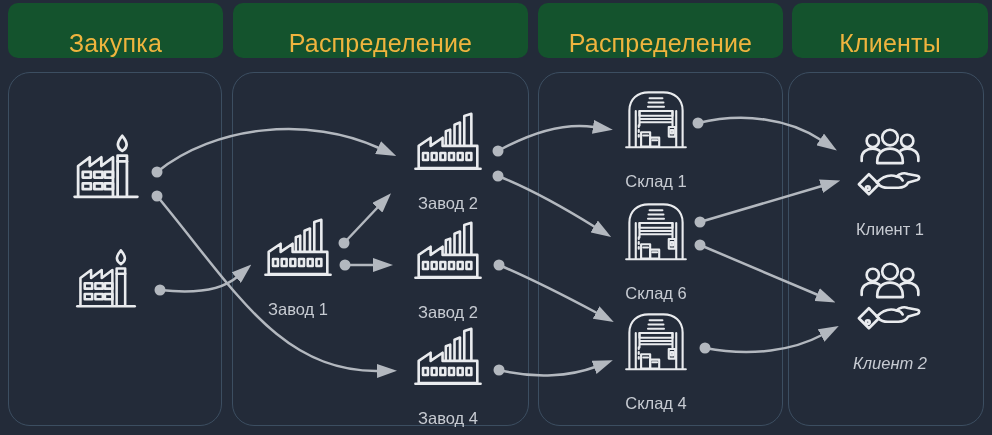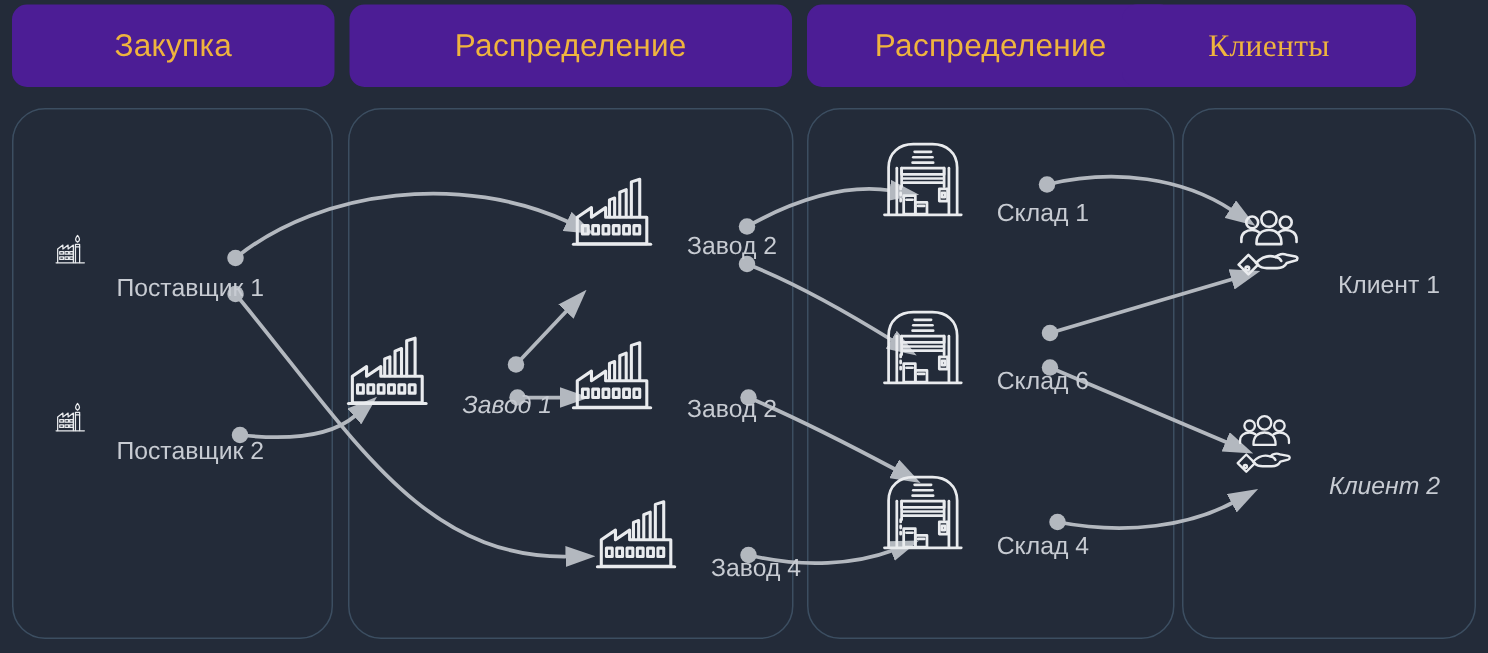--- a/index.html
+++ b/index.html
@@ -4,32 +4,32 @@
 <style>
   html,body{margin:0;padding:0;}
   body{
     width:992px;height:435px;
     background:#232B39;
     font-family:"Liberation Sans", sans-serif;
     position:relative;overflow:hidden;
   }
   .stage-header{
     position:absolute;top:3px;height:55px;
-    background:#4c1d95;border-radius:10px;
-    display:flex;align-items:center;justify-content:center;
-    color:#EFB43E;font-size:21px;letter-spacing:.2px;
+    background:#14532d;border-radius:10px;
+    display:flex;align-items:flex-end;justify-content:center;
+    color:#EFB43E;font-size:25px;letter-spacing:.2px;
   }
   .panel{
     position:absolute;top:72px;height:354px;
     border:1.5px solid #3C4E61;border-radius:22px;
     background:transparent;box-sizing:border-box;
   }
   .node{
     position:absolute;width:140px;
-    display:flex;flex-direction:row;align-items:flex-end;gap:20px;
+    display:flex;flex-direction:column;align-items:center;gap:20px;
   }
   .node .lbl{
     color:#C7CBD2;font-size:16.5px;white-space:nowrap;
   }
   .ic{display:block;}
   .ic *{vector-effect:non-scaling-stroke;}
   svg.edges{position:absolute;left:0;top:0;pointer-events:none;}
   .edge{fill:none;stroke:#B3B8BF;stroke-width:2.5;}
   .dot{fill:#B3B8BF;stroke:none;}
 </style>
@@ -38,21 +38,21 @@
 
 <div class="stage-header" style="left:8px;width:215px;">
     <span>Закупка</span>
   </div>
 <div class="stage-header" style="left:233px;width:295px;">
     <span>Распределение</span>
   </div>
 <div class="stage-header" style="left:538px;width:245px;">
     <span>Распределение</span>
   </div>
-<div class="stage-header" style="left:748px;width:196px;font-family:Liberation Serif, serif;">
+<div class="stage-header" style="left:792px;width:196px;">
     <span>Клиенты</span>
   </div>
 
 <div class="panel" style="left:8px;width:214px;"></div>
 <div class="panel" style="left:232px;width:297px;"></div>
 <div class="panel" style="left:538px;width:245px;"></div>
 <div class="panel" style="left:788px;width:196px;"></div>
 
 <svg class="edges" width="992" height="435" viewBox="0 0 992 435">
   <defs>
@@ -149,48 +149,46 @@
       <path d="M24,52.5 c5.5,-5.5 12,-7.5 18,-5.5 c2.5,-2.8 7,-3.6 10,-2.2 l8.5,1.6 c2.4,0.6 2.4,3 0,3.8 l-8,2.2 c-1.5,2.8 -4.8,4.8 -9,4.8 h-9.5 c-3.5,0 -6.5,-1.2 -8.5,-3"></path>
       <path d="M42,47 c2.6,0.4 4.6,1.8 5.4,3.6"></path>
     </g>
   </defs>
 </svg>
 
 <div class="node" style="left:36px;top:130px;">
   <svg class="ic" width="76" height="72" viewBox="0 0 62 62">
       <use href="#sym-supplier"></use>
     </svg>
-  <div class="lbl">Поставщик 1</div>
 </div>
 <div class="node" style="left:36px;top:245px;">
   <svg class="ic" width="70" height="66" viewBox="0 0 62 62">
       <use href="#sym-supplier"></use>
     </svg>
-  <div class="lbl">Поставщик 2</div>
-</div>
-
-<div class="node" style="left:228px;top:214px;font-style:italic;">
+</div>
+
+<div class="node" style="left:228px;top:214px;">
   <svg class="ic" width="76" height="66" viewBox="0 0 70 60">
       <use href="#sym-factory"></use>
     </svg>
   <div class="lbl">Завод 1</div>
 </div>
 <div class="node" style="left:378px;top:108px;">
   <svg class="ic" width="76" height="66" viewBox="0 0 70 60">
       <use href="#sym-factory"></use>
     </svg>
   <div class="lbl">Завод 2</div>
 </div>
 <div class="node" style="left:378px;top:217px;">
   <svg class="ic" width="76" height="66" viewBox="0 0 70 60">
       <use href="#sym-factory"></use>
     </svg>
   <div class="lbl">Завод 2</div>
 </div>
-<div class="node" style="left:394px;top:323px;">
+<div class="node" style="left:378px;top:323px;">
   <svg class="ic" width="76" height="66" viewBox="0 0 70 60">
       <use href="#sym-factory"></use>
     </svg>
   <div class="lbl">Завод 4</div>
 </div>
 
 <div class="node" style="left:586px;top:86px;">
   <svg class="ic" width="70" height="66" viewBox="0 0 64 62">
       <use href="#sym-warehouse"></use>
     </svg>

